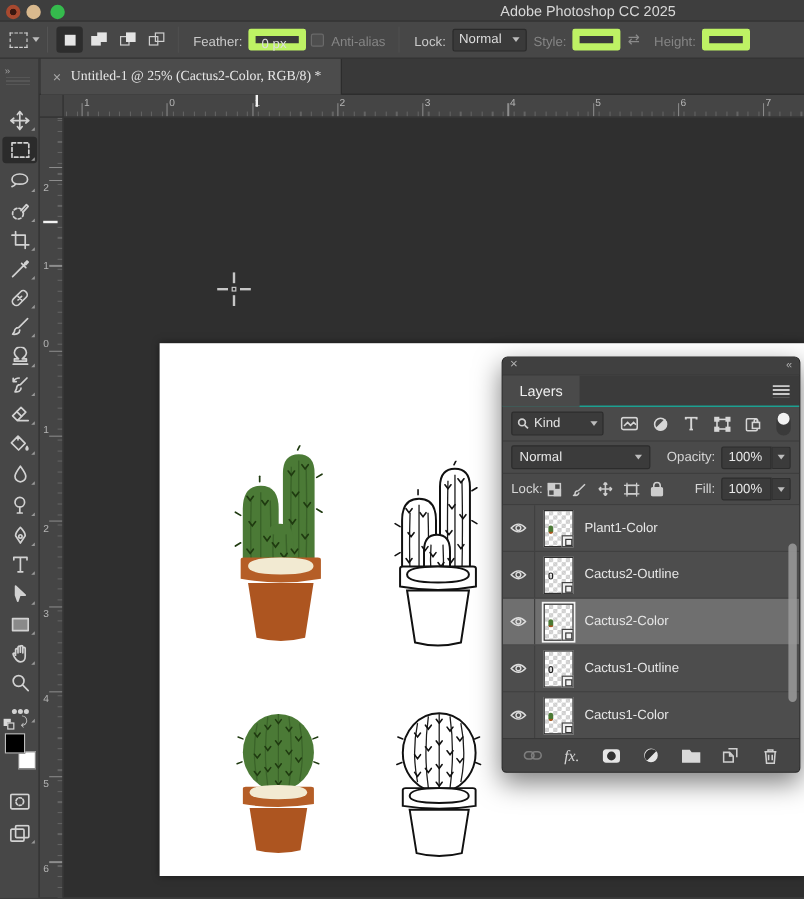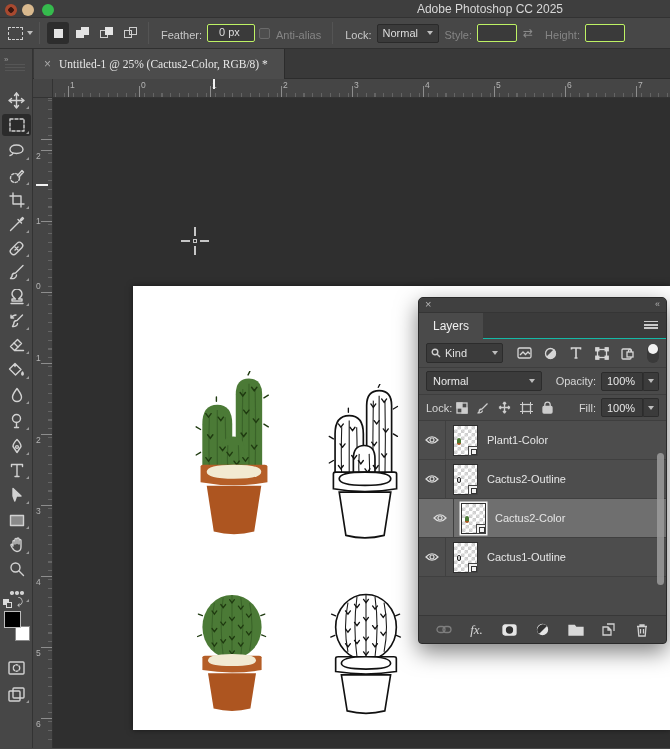--- a/index.html
+++ b/index.html
@@ -27,22 +27,22 @@
   .mode-btn { width:22px; height:22px; margin:0 1px; border-radius:3px; display:flex;
     align-items:center; justify-content:center; position:relative; }
   .mode-btn.active { background:#2d2d2d; }
   .sq { width:9px; height:9px; background:#e4e4e4; display:inline-block; }
   .sq.o { background:none; border:1.5px solid #cfcfcf; }
   .dbl { position:relative; width:13px; height:13px; }
   .dbl .a { position:absolute; left:0; top:3px; width:8px; height:8px; }
   .dbl .b { position:absolute; right:0; top:0; width:8px; height:8px; }
   .opt-label { margin:4px 5px 0 6px; }
   .opt-label.dis { color:#858585; }
-  .opt-field { width:48px; height:18px; background:#3a3a3a; border:1px solid #bef264;
-    border-radius:2px; color:#ddd; font-size:11px; padding:1px 11px; }
+  .opt-field { width:48px; height:18px; background:#3a3a3a; border:6px solid #bef264;
+    border-radius:2px; color:#ddd; font-size:11px; padding:1px 5px; }
   .opt-field.small { width:40px; }
   .opt-field.dis { color:#777; }
   .checkbox { width:11px; height:11px; border:1px solid #6a6a6a; border-radius:2px;
     background:#4e4e4e; display:inline-block; margin-left:4px; }
   .select { display:flex; align-items:center; justify-content:space-between; width:62px; height:19px;
     background:#3a3a3a; border:1px solid #2a2a2a; border-radius:2px; padding:0 5px; color:#ddd; }
   .swap-icon { margin:0 6px; color:#8a8a8a; font-size:12px; }
 
   
   .main { position:relative; display:flex; height:699px; }
@@ -147,21 +147,21 @@
   .spacer { flex:1; }
   .num-box { display:flex; align-items:center; }
   .num-box .nb { width:42px; height:19px; background:#3b3b3b; border:1px solid #2c2c2c;
     border-radius:2px 0 0 2px; display:flex; align-items:center; padding:0 5px; color:#e8e8e8; }
   .num-box .nbc { width:16px; height:19px; background:#3b3b3b; border:1px solid #2c2c2c; border-left:1px solid #303030;
     border-radius:0 2px 2px 0; display:flex; align-items:center; justify-content:center; }
 
   .p-list { flex:1; position:relative; background:#4a4a4a; overflow:hidden; }
   .lrow { display:flex; align-items:center; height:39px; background:#4d4d4d;
     border-bottom:1px solid #404040; }
-  .lrow.sel { background:#6f6f6f;padding-left:8px; }
+  .lrow.sel { background:#6f6f6f; }
   .eyecell { width:27px; align-self:stretch; display:flex; align-items:center; justify-content:center;
     border-right:1px solid #404040; }
   .eyecell svg { stroke:#dcdcdc; fill:none; stroke-width:1.2; }
   .thumb { position:relative; width:25px; height:31px; margin:0 9px 0 7px; background:#fff;
     background-image:
       linear-gradient(45deg,#cfcfcf 25%,transparent 25% 75%,#cfcfcf 75%),
       linear-gradient(45deg,#cfcfcf 25%,transparent 25% 75%,#cfcfcf 75%);
     background-size:7px 7px; background-position:0 0,3.5px 3.5px;
     border:1px solid #2e2e2e; }
   .lrow.sel .thumb { box-shadow:0 0 0 1.5px #f4f4f4; }
@@ -750,20 +750,33 @@
                     <path d="M1 5 Q7 -1.5 13 5 Q7 11.5 1 5 Z"></path>
                     <circle cx="7" cy="5" r="2"></circle>
                   </svg>
                 </div>
               <div class="thumb line">
                   <span class="speck"></span>
                   <span class="so-badge"></span>
                 </div>
               <span class="lname">Cactus1-Outline</span>
             </div>
+            <div class="lrow">
+              <div class="eyecell">
+                <svg width="14" height="10" viewBox="0 0 14 10">
+                    <path d="M1 5 Q7 -1.5 13 5 Q7 11.5 1 5 Z"></path>
+                    <circle cx="7" cy="5" r="2"></circle>
+                  </svg>
+                </div>
+              <div class="thumb green">
+                  <span class="speck"></span>
+                  <span class="so-badge"></span>
+                </div>
+              <span class="lname">Cactus1-Color</span>
+            </div>
             <div class="scrollthumb"></div>
           </div>
 
           <div class="p-bottom">
             <div class="bicon dis">
               <svg width="16" height="9" viewBox="0 0 16 9">
                   <rect x="1" y="1.5" width="8" height="6" rx="3"></rect>
                   <rect x="7" y="1.5" width="8" height="6" rx="3"></rect>
                 </svg>
               </div>

